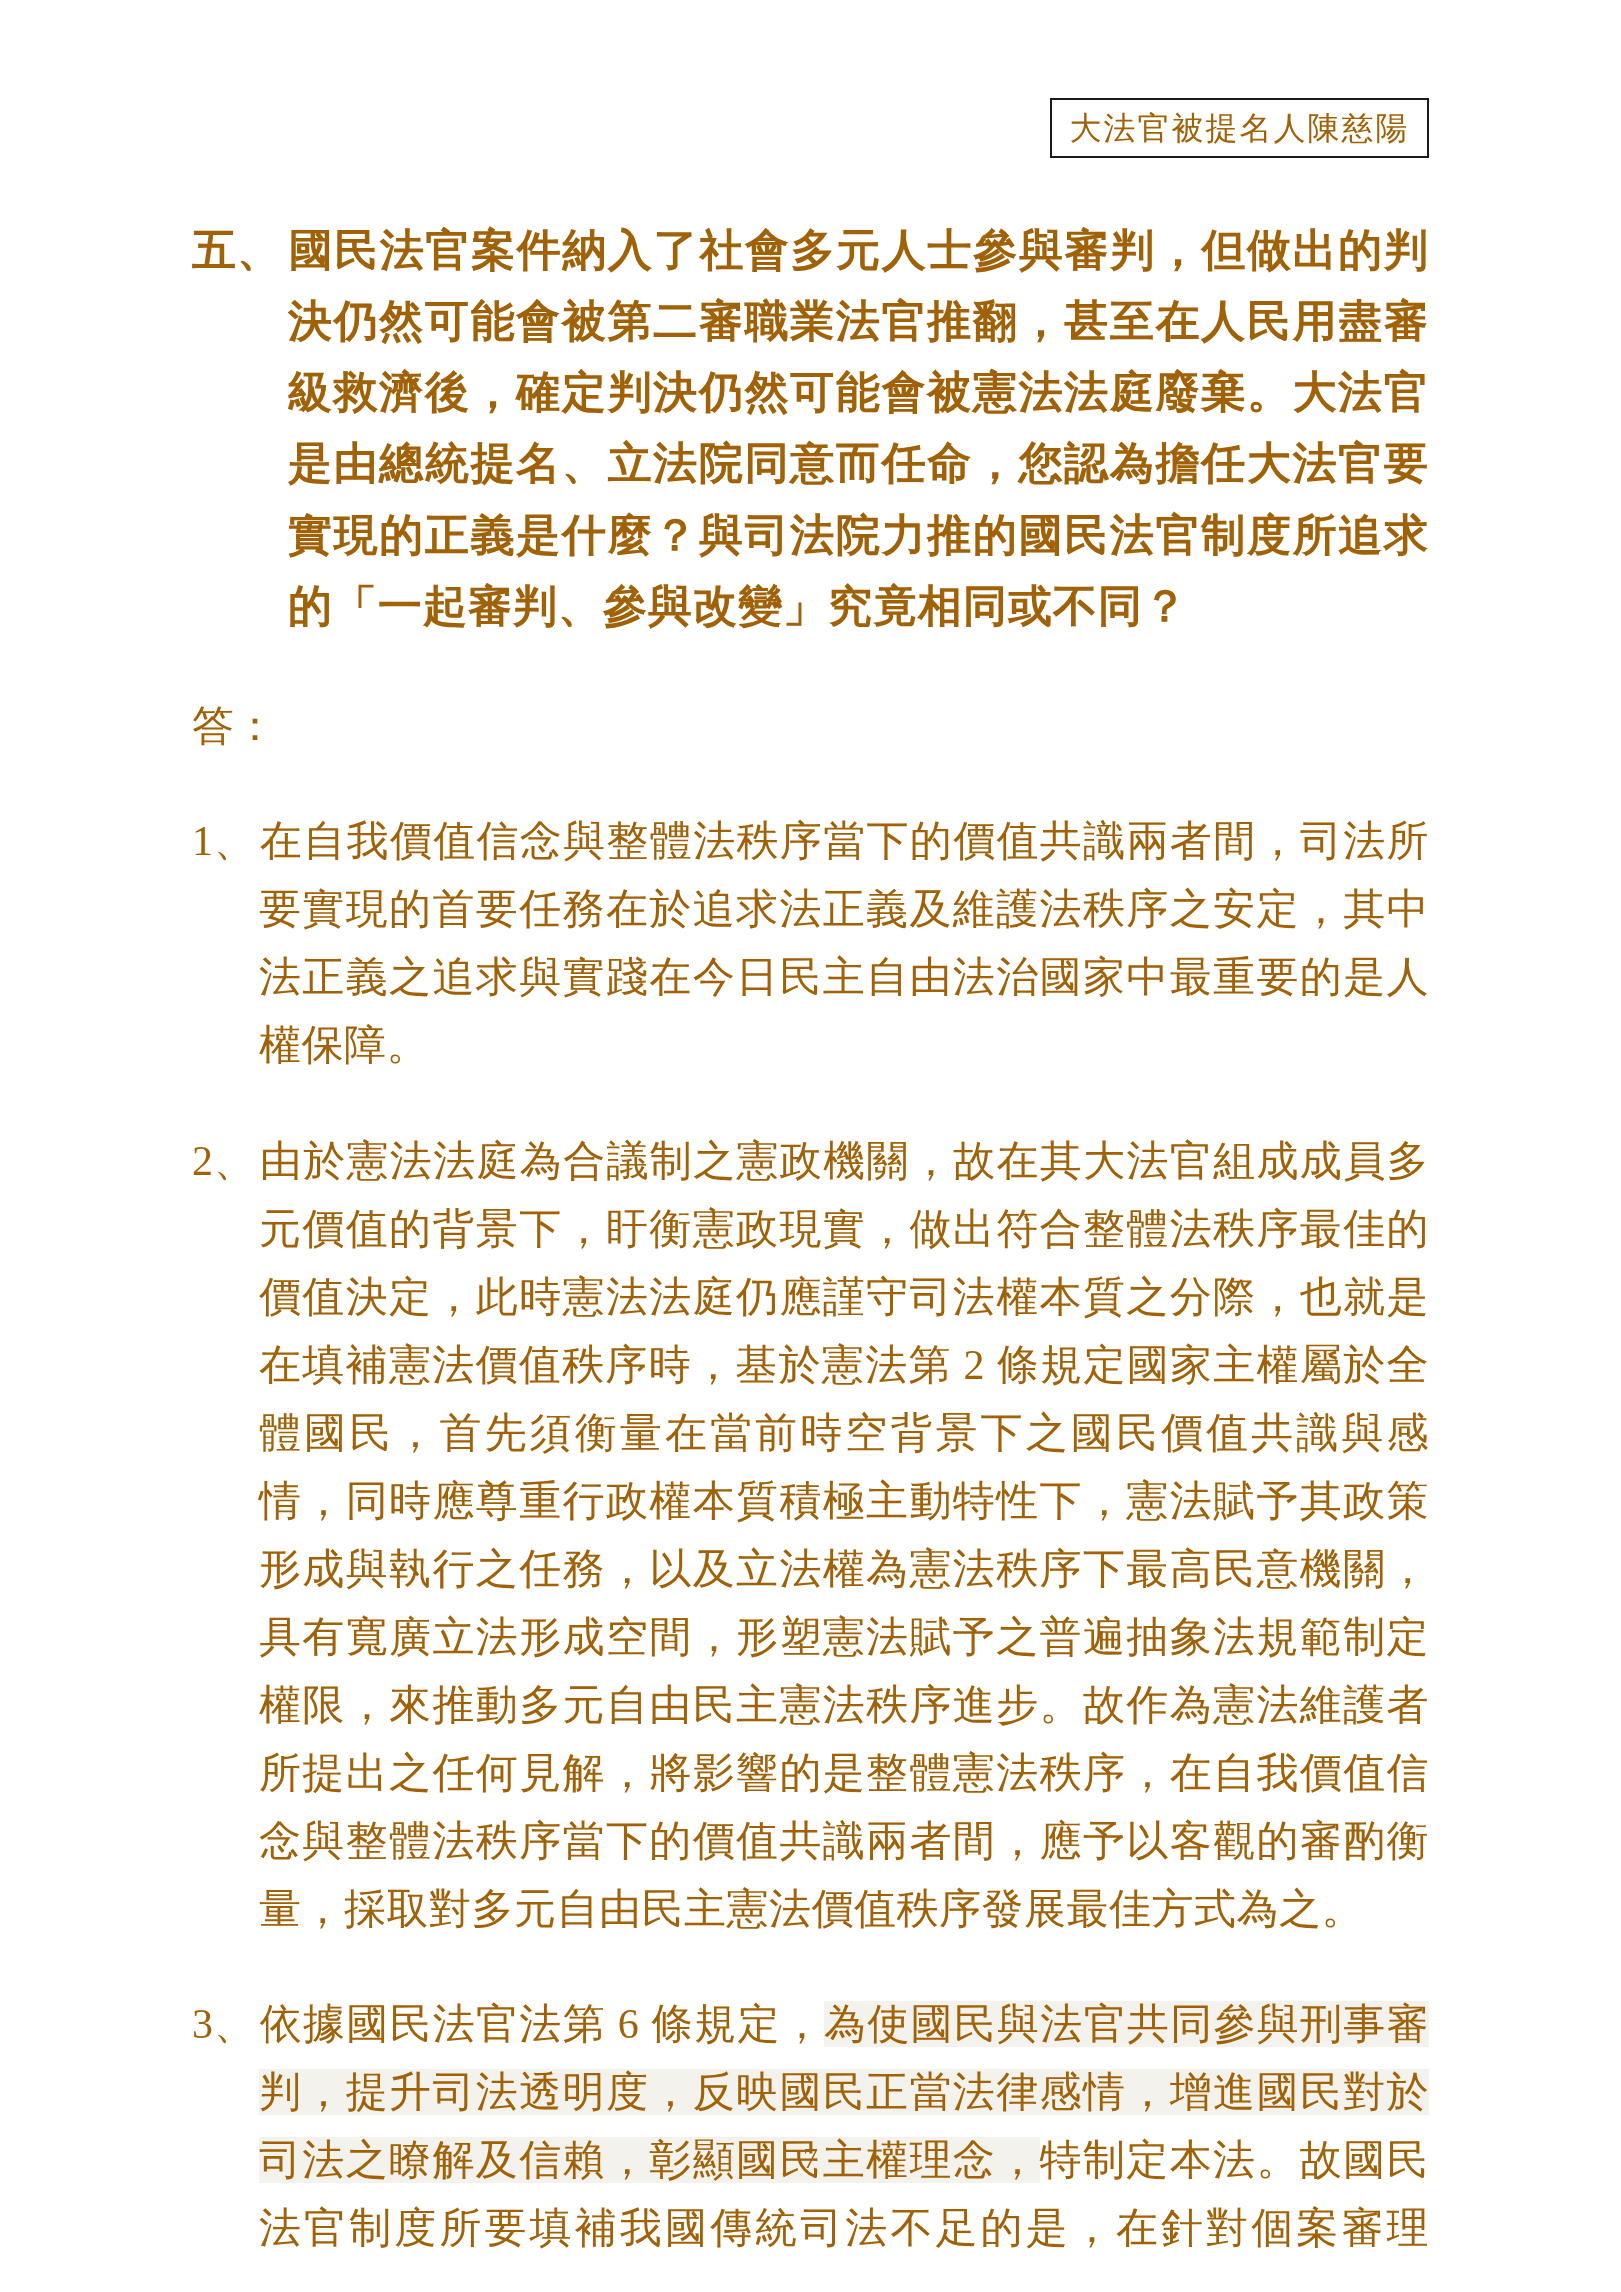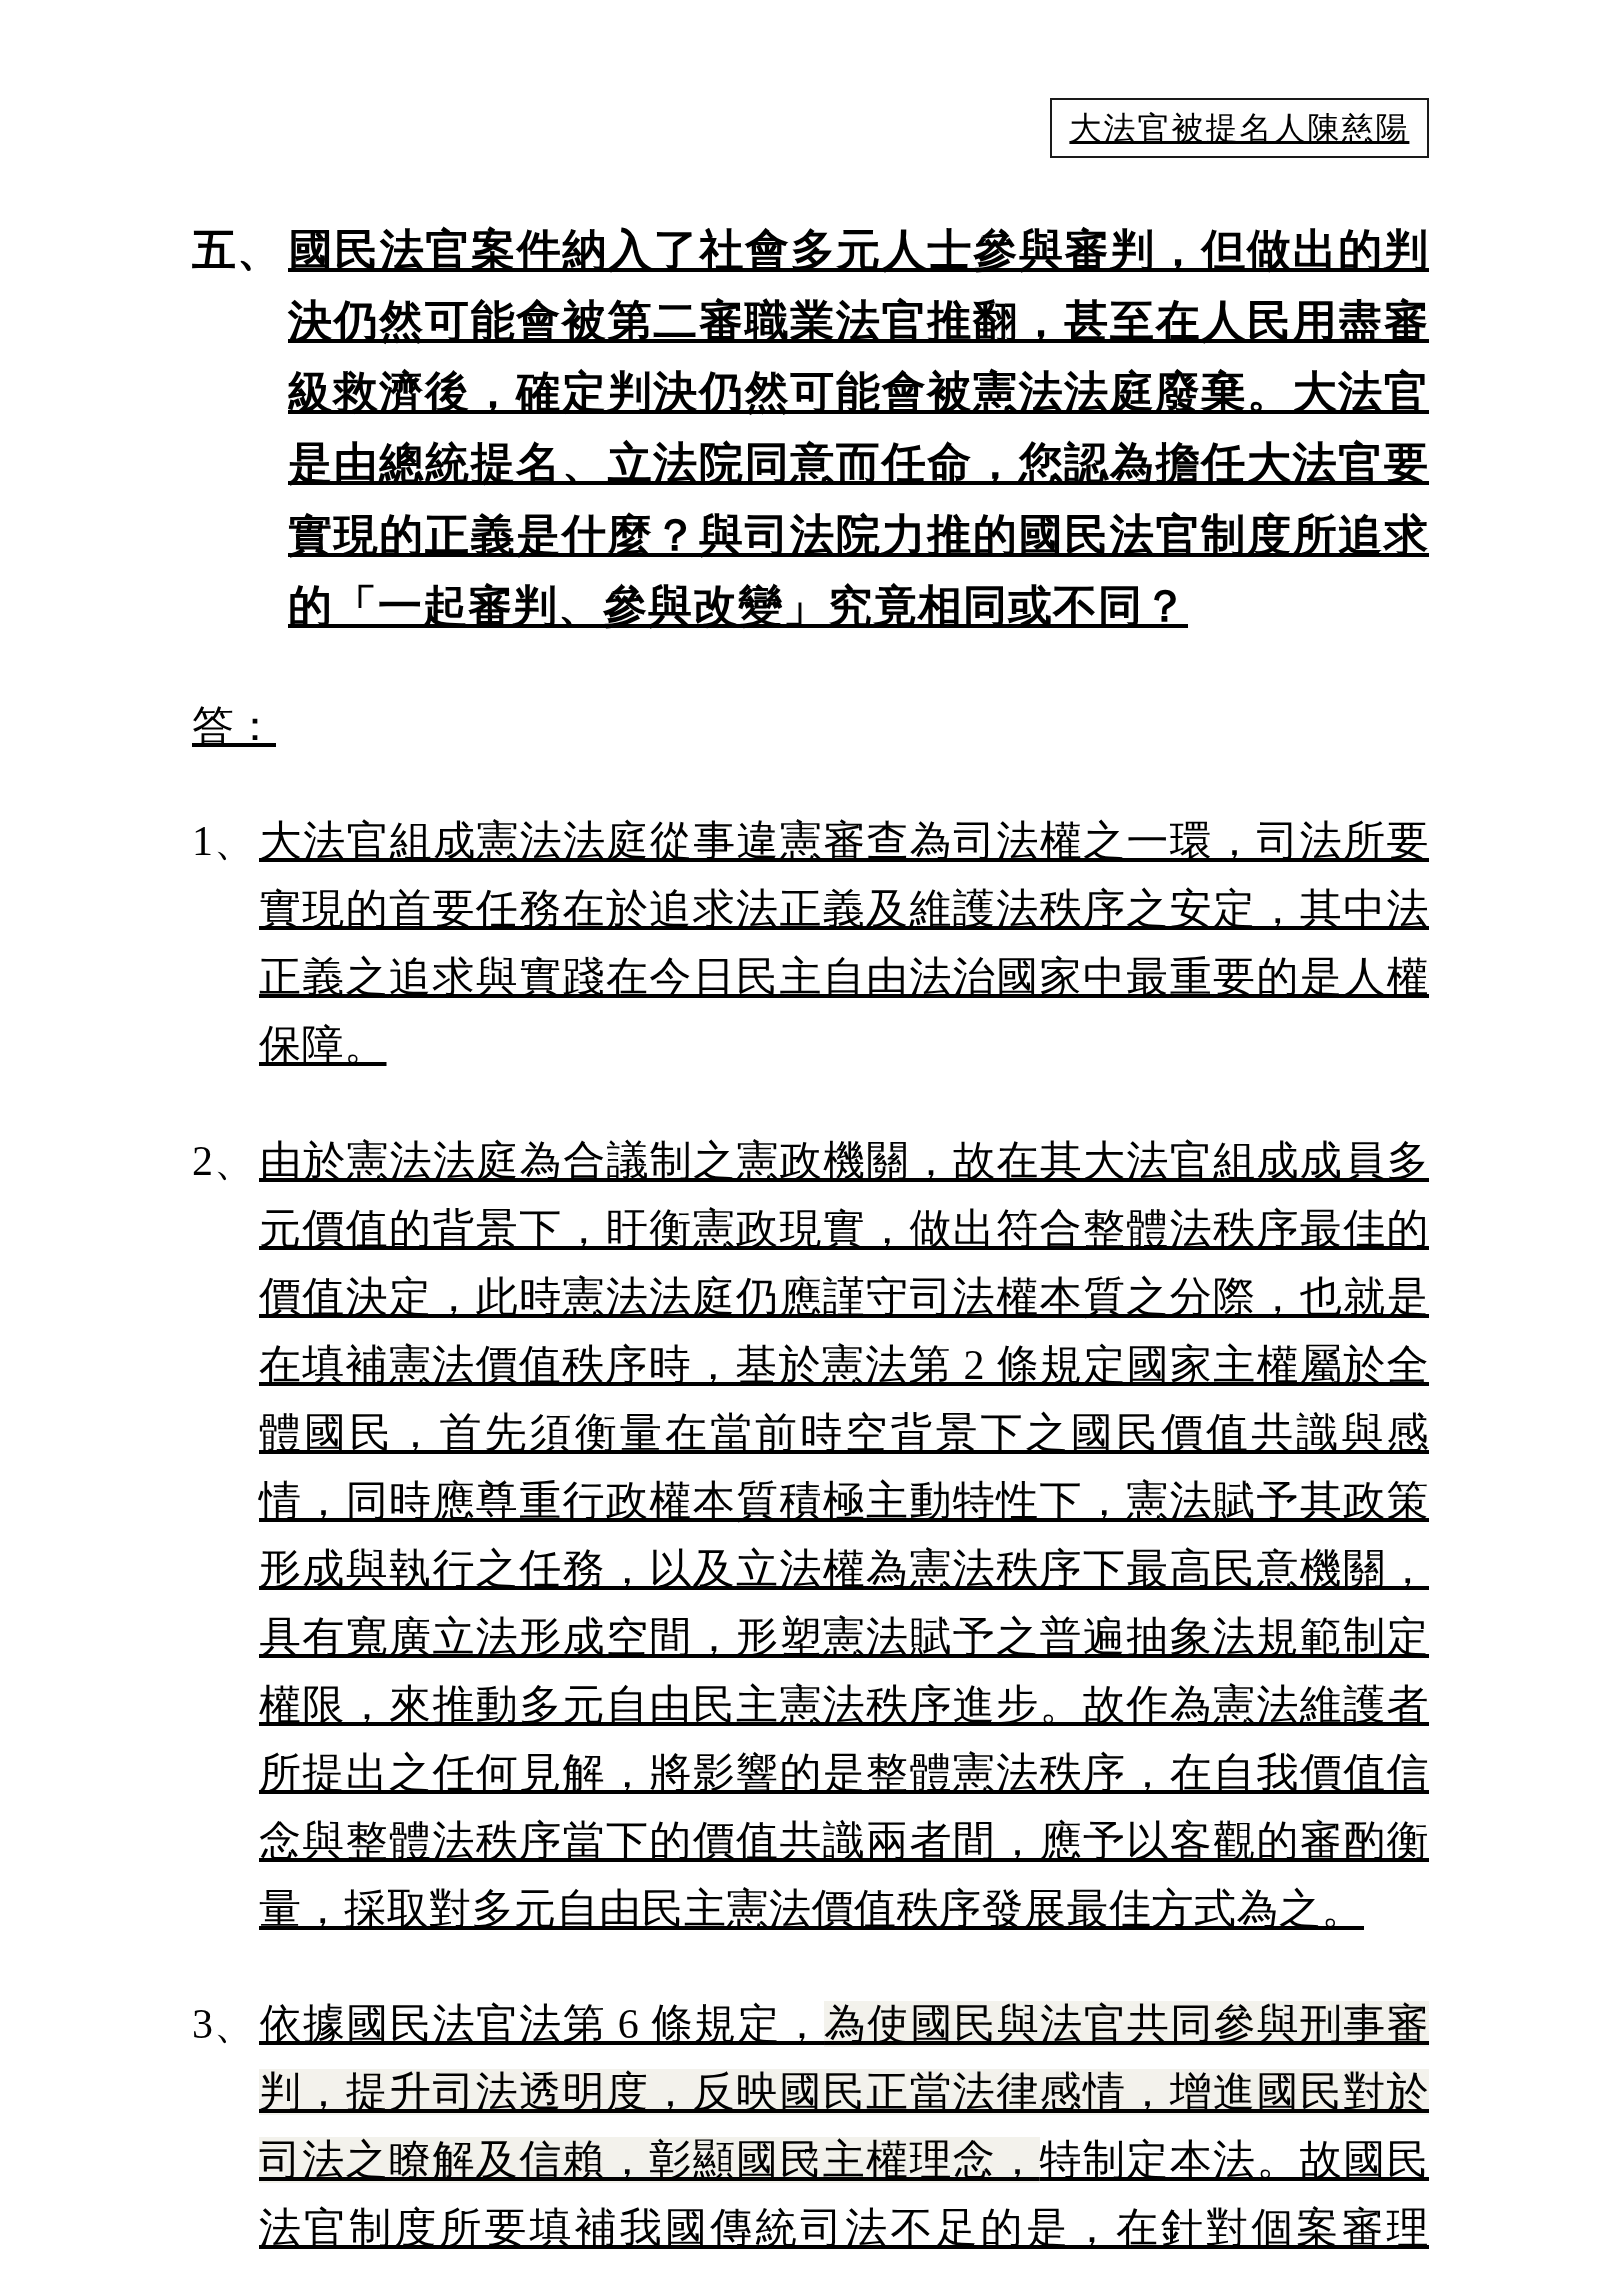--- a/index.html
+++ b/index.html
@@ -6,25 +6,24 @@
     margin: 0;
     padding: 0;
     background: #ffffff;
   }
   .page {
     position: relative;
     width: 1621px;
     height: 2251px;
     box-sizing: border-box;
     background: #ffffff;
-    color: #000000;
+    color: #a16207;
     font-family: "Liberation Serif", "DejaVu Serif", serif;
     padding: 98px 192px 118px 192px;
     overflow: hidden;
-    text-decoration: underline;
   }
   .header-box {
     display: table;
     margin-left: auto;
     border: 2px solid #1a1a1a;
     padding: 7.8px 17.6px;
     font-size: 32px;
     line-height: 1.25;
     letter-spacing: 2px;
     white-space: nowrap;
@@ -81,21 +80,21 @@
 <div class="page">
 
   <div class="header-box">
     <span>大法官被提名人陳慈陽</span>
   </div>
 
   <div class="question"><span class="q-num">五、</span><span>國民法官案件納入了社會多元人士參與審判，但做出的判決仍然可能會被第二審職業法官推翻，甚至在人民用盡審級救濟後，確定判決仍然可能會被憲法法庭廢棄。大法官是由總統提名、立法院同意而任命，您認為擔任大法官要實現的正義是什麼？與司法院力推的國民法官制度所追求的「一起審判、參與改變」究竟相同或不同？</span></div>
 
   <div class="answer-label">答：</div>
 
-  <div class="item"><span class="i-num">1、</span><span>大法官組成憲法法庭從事違憲審查為司法權之一環，司法所要實現的首要任務在於追求法正義及維護法秩序之安定，其中法正義之追求與實踐在今日民主自由法治國家中最重要的是人權保障。</span></div>
+  <div class="item"><span class="i-num">1、</span><span>在自我價值信念與整體法秩序當下的價值共識兩者間，司法所要實現的首要任務在於追求法正義及維護法秩序之安定，其中法正義之追求與實踐在今日民主自由法治國家中最重要的是人權保障。</span></div>
 
   <div class="item"><span class="i-num">2、</span><span>由於憲法法庭為合議制之憲政機關，故在其大法官組成成員多元價值的背景下，盱衡憲政現實，做出符合整體法秩序最佳的價值決定，此時憲法法庭仍應謹守司法權本質之分際，也就是在填補憲法價值秩序時，基於憲法第 2 條規定國家主權屬於全體國民，首先須衡量在當前時空背景下之國民價值共識與感情，同時應尊重行政權本質積極主動特性下，憲法賦予其政策形成與執行之任務，以及立法權為憲法秩序下最高民意機關，具有寬廣立法形成空間，形塑憲法賦予之普遍抽象法規範制定權限，來推動多元自由民主憲法秩序進步。故作為憲法維護者所提出之任何見解，將影響的是整體憲法秩序，在自我價值信念與整體法秩序當下的價值共識兩者間，應予以客觀的審酌衡量，採取對多元自由民主憲法價值秩序發展最佳方式為之。</span></div>
 
   <div class="item"><span class="i-num">3、</span><span>依據國民法官法第 6 條規定，</span><span class="hl">為使國民與法官共同參與刑事審判，提升司法透明度，反映國民正當法律感情，增進國民對於司法之瞭解及信賴，彰顯國民主權理念，</span><span>特制定本法。故國民法官制度所要填補我國傳統司法不足的是，在針對個案審理中，除需要職業法官法律專業素養外，還要認知到，我國憲法</span></div>
 
   <div class="page-number">7</div>
 
 </div>
 
 

